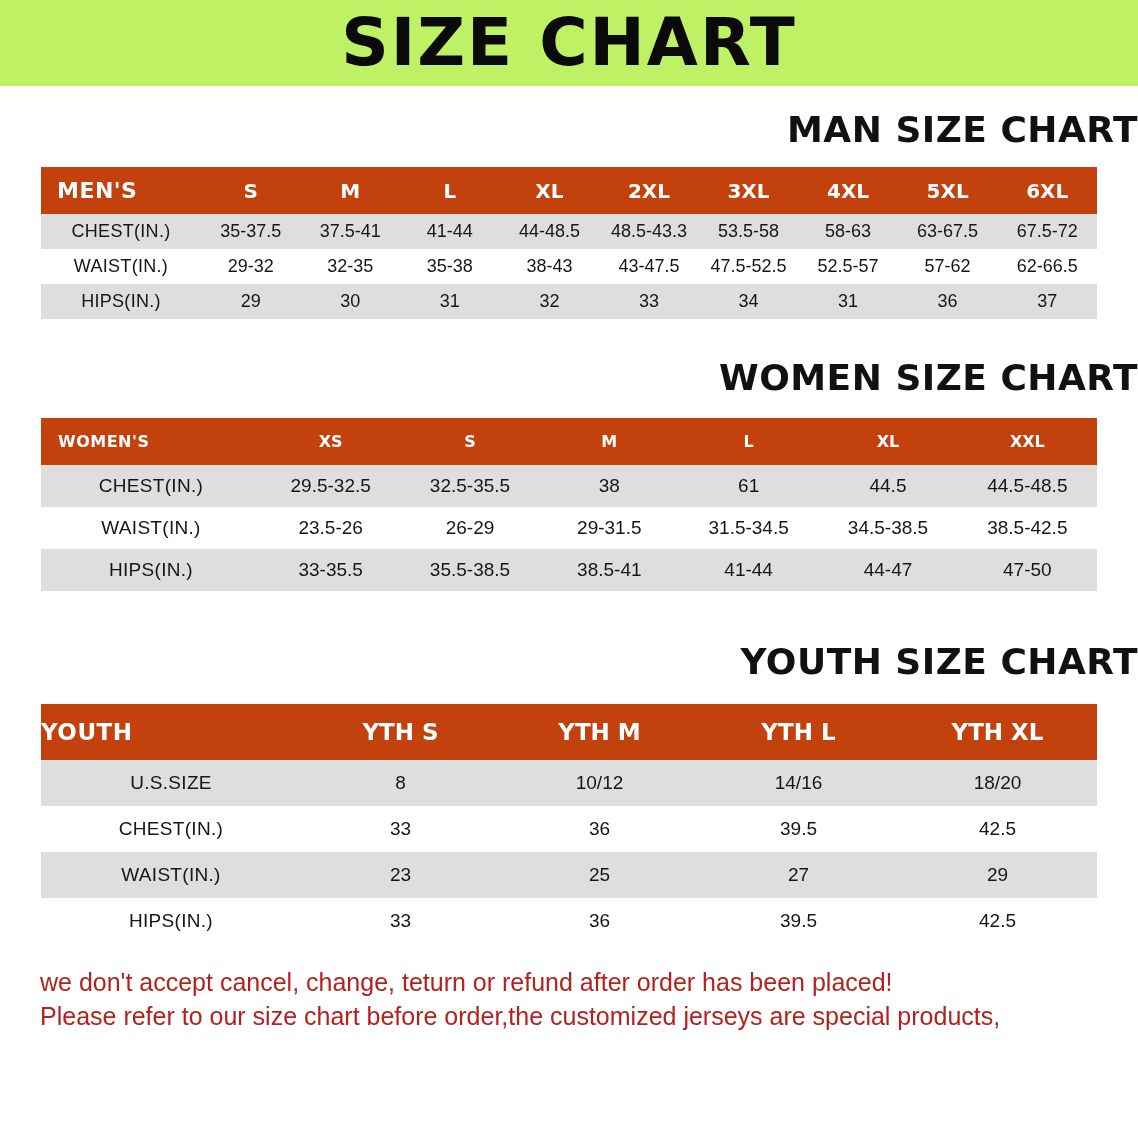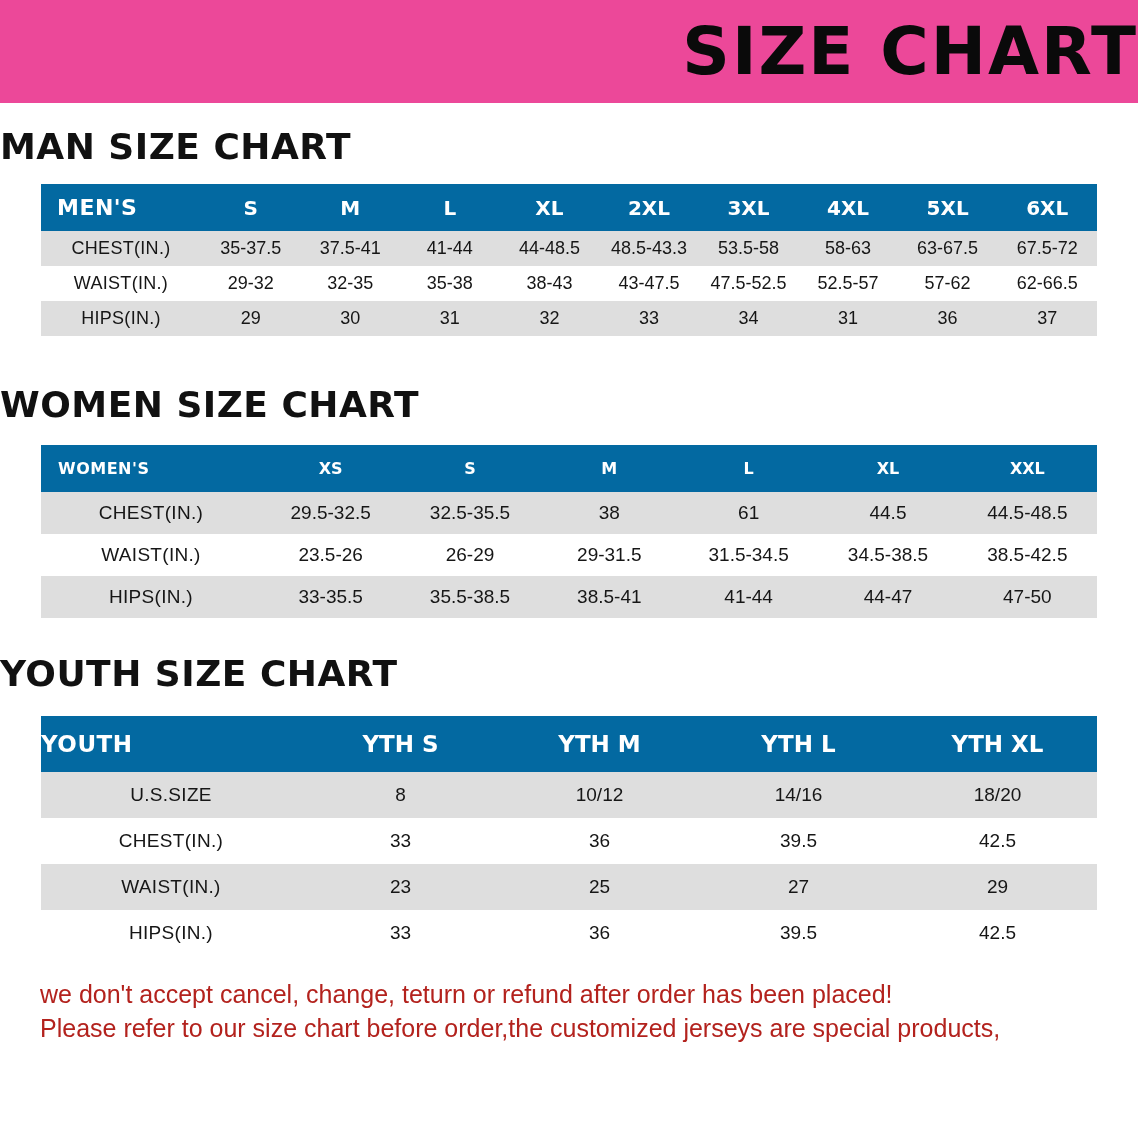--- a/index.html
+++ b/index.html
@@ -11,58 +11,58 @@
     height: 1132px;
     background: #ffffff;
     font-family: "Liberation Sans", sans-serif;
     color: #111111;
     overflow: hidden;
   }
 
   
   .banner {
     width: 100%;
-    height: 103px;
-    background: #ec4899;
+    height: 86px;
+    background: #bef264;
     display: flex;
     align-items: center;
-    justify-content: flex-end;
+    justify-content: center;
   }
   .banner-title {
     font-family: "DejaVu Sans", sans-serif;
     font-weight: bold;
     font-size: 66px;
     letter-spacing: 2px;
     color: #0a0a0a;
     line-height: 1;
   }
 
   
   .section-title {
-    text-align: left;
+    text-align: right;
     font-family: "DejaVu Sans", sans-serif;
     font-weight: bold;
     color: #111111;
     letter-spacing: 0.5px;
   }
   #men-title   { font-size: 36px; margin-top: 23px; margin-bottom: 17px; }
-  #women-title { font-size: 36px; margin-top: 48px; margin-bottom: 20px; }
-  #youth-title { font-size: 36px; margin-top: 35px; margin-bottom: 22px; }
+  #women-title { font-size: 36px; margin-top: 38px; margin-bottom: 20px; }
+  #youth-title { font-size: 36px; margin-top: 50px; margin-bottom: 22px; }
 
   
   .table-wrap {
     margin: 0 41px;
   }
   table {
     width: 100%;
     border-collapse: collapse;
     table-layout: fixed;
   }
   thead th {
-    background: #0369a1;
+    background: #c2410c;
     color: #ffffff;
     font-family: "DejaVu Sans", sans-serif;
     font-weight: bold;
     font-size: 20px;
     padding: 11px 0;
     text-align: center;
   }
   thead th.rowhead {
     text-align: left;
     padding-left: 16px;

